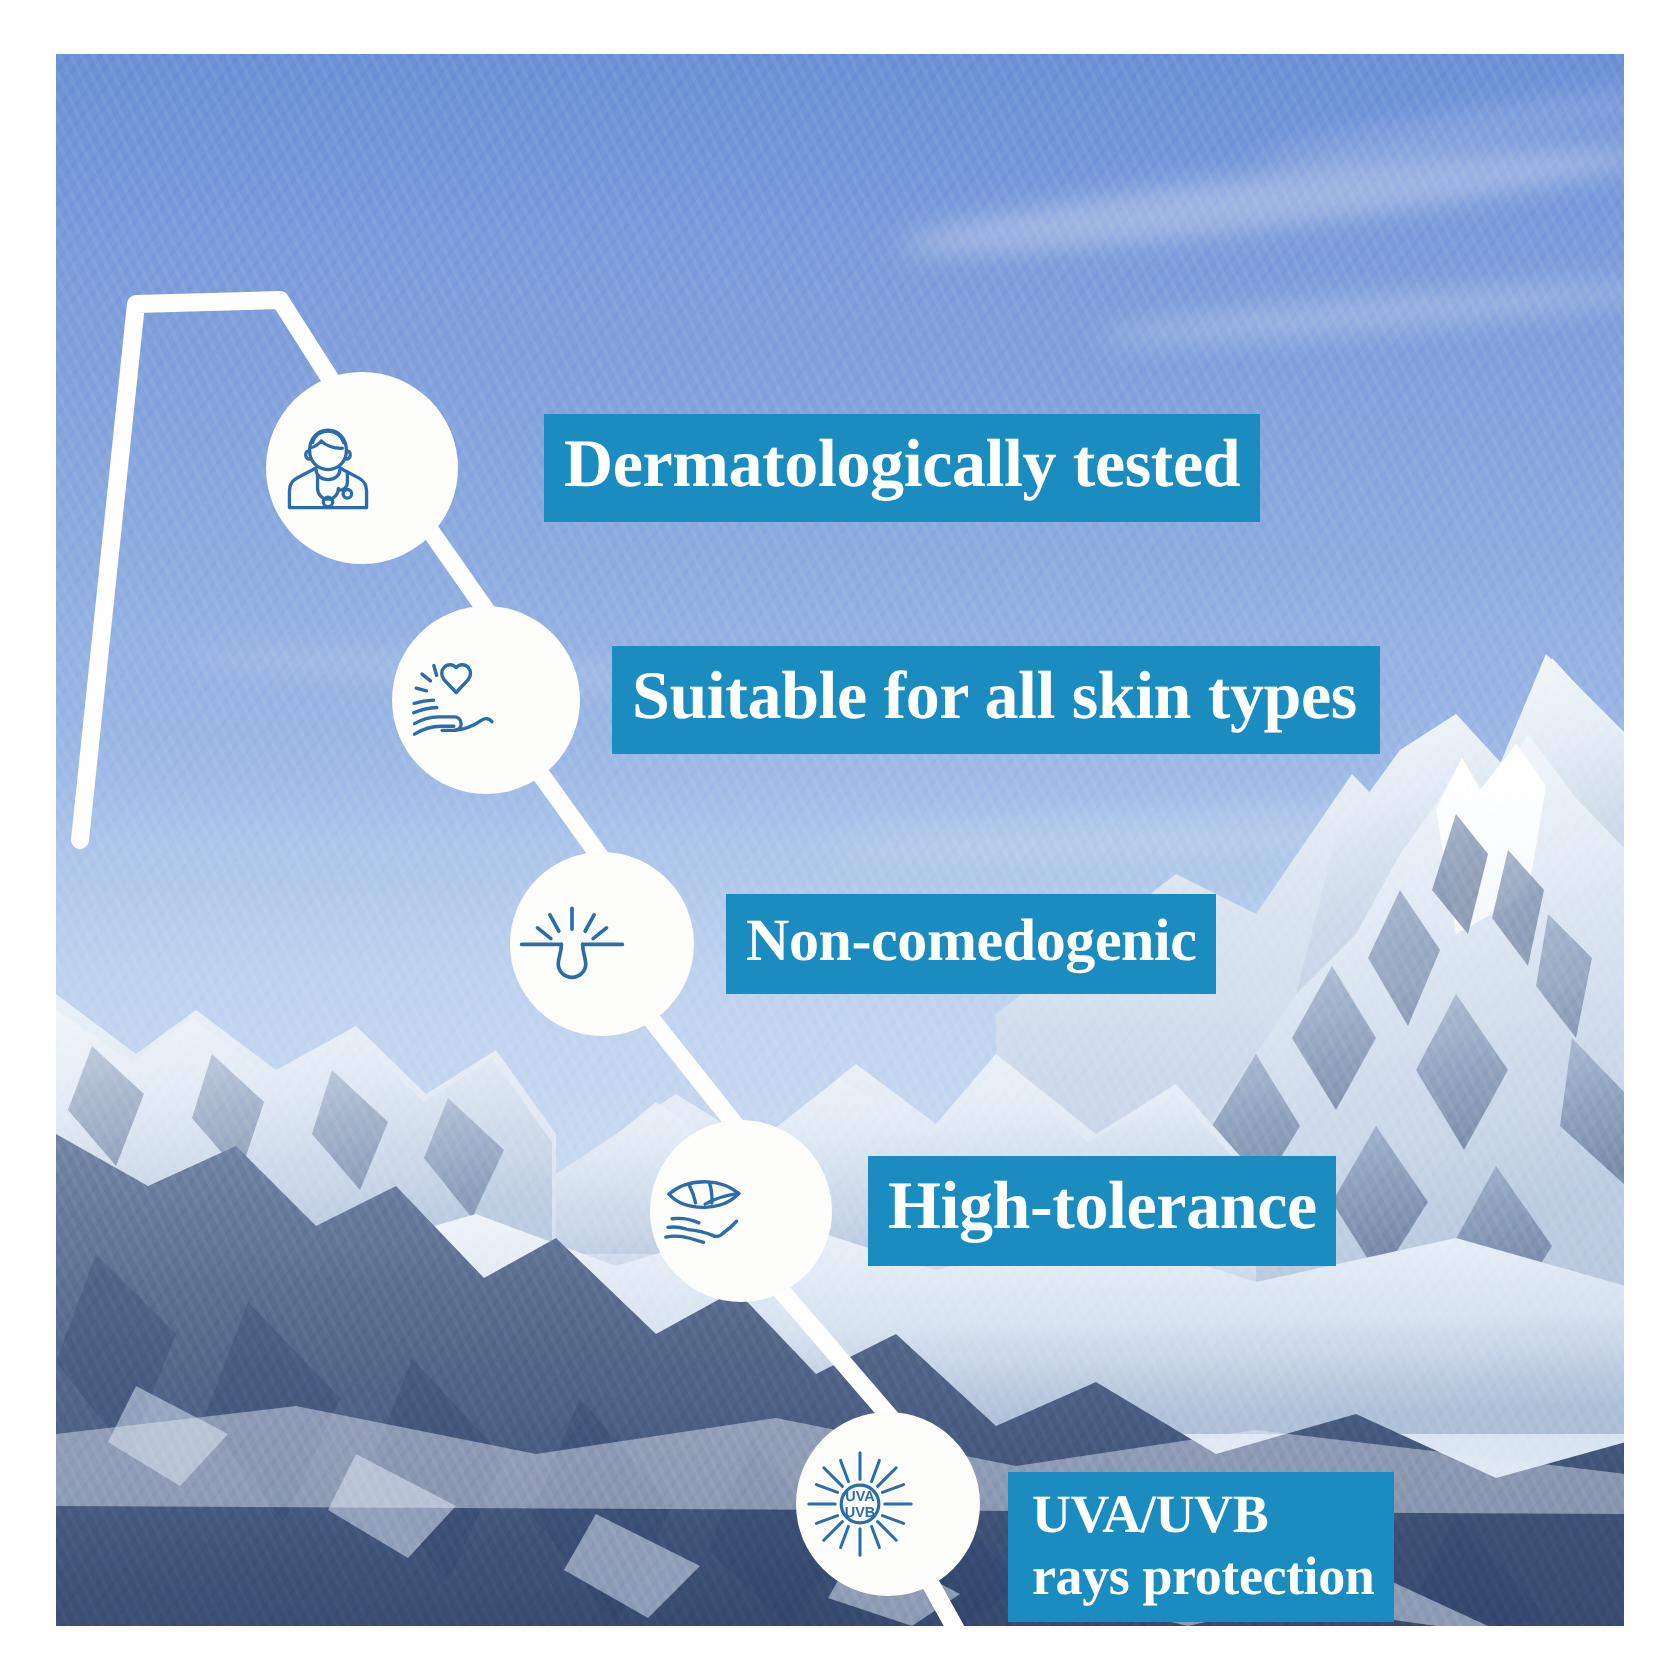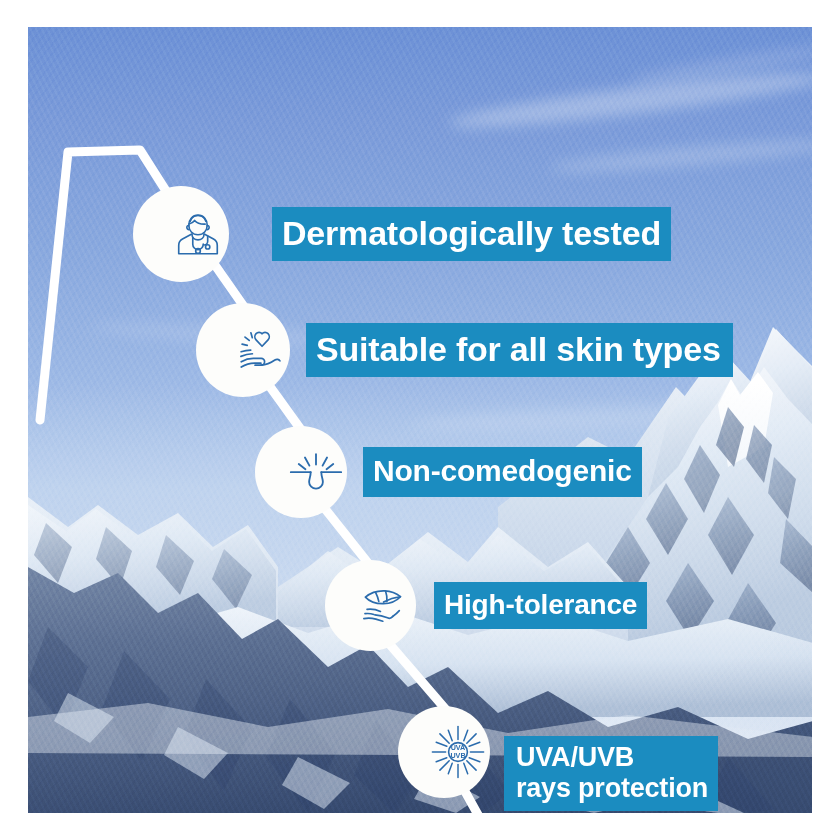--- a/index.html
+++ b/index.html
@@ -70,51 +70,52 @@
   
   .connector{position:absolute;left:0;top:0;width:840px;height:840px;pointer-events:none;}
 
   
   .feature{position:absolute;display:flex;align-items:center;}
   .bubble{
     position:relative;
     border-radius:50%;
     background:#fdfdfb;
     box-shadow:0 0 0 0 rgba(0,0,0,0);
-    display:flex;align-items:center;justify-content:flex-end;
+    display:flex;align-items:center;justify-content:flex-start;
     flex:0 0 auto;
     z-index:3;
   }
   .bubble svg{display:block;}
   .badge{
     background:#1b8cc0;
     color:#ffffff;
     font-weight:bold;
     letter-spacing:-0.2px;
     line-height:1.13;
     white-space:pre-line;
     z-index:2;
+    font-family:Liberation Serif, serif;
   }
 
   
   #row-1{left:133px;top:186px;}
   #row-1 .bubble{width:96px;height:96px;}
   #row-1 .badge{margin-left:43px;font-size:34px;padding:7px 10px 9px 10px;}
 
   #row-2{left:196px;top:303px;}
   #row-2 .bubble{width:94px;height:94px;}
   #row-2 .badge{margin-left:16px;font-size:34px;padding:7px 12px 9px 10px;}
 
   #row-3{left:255px;top:426px;}
   #row-3 .bubble{width:92px;height:92px;}
   #row-3 .badge{margin-left:16px;font-size:30px;padding:7px 10px 9px 10px;}
 
   #row-4{left:325px;top:560px;}
   #row-4 .bubble{width:91px;height:91px;}
-  #row-4 .badge{margin-left:18px;font-size:28px;padding:7px 10px 9px 10px;}
+  #row-4 .badge{margin-left:18px;font-size:34px;padding:7px 10px 9px 10px;}
 
   #row-5{left:398px;top:692px;}
   #row-5 .bubble{width:92px;height:92px;}
   #row-5 .badge{margin-left:14px;font-size:27px;padding:6px 10px 8px 12px;margin-top:44px;}
 </style>
 </head>
 <body>
 
 <div class="canvas">
 

